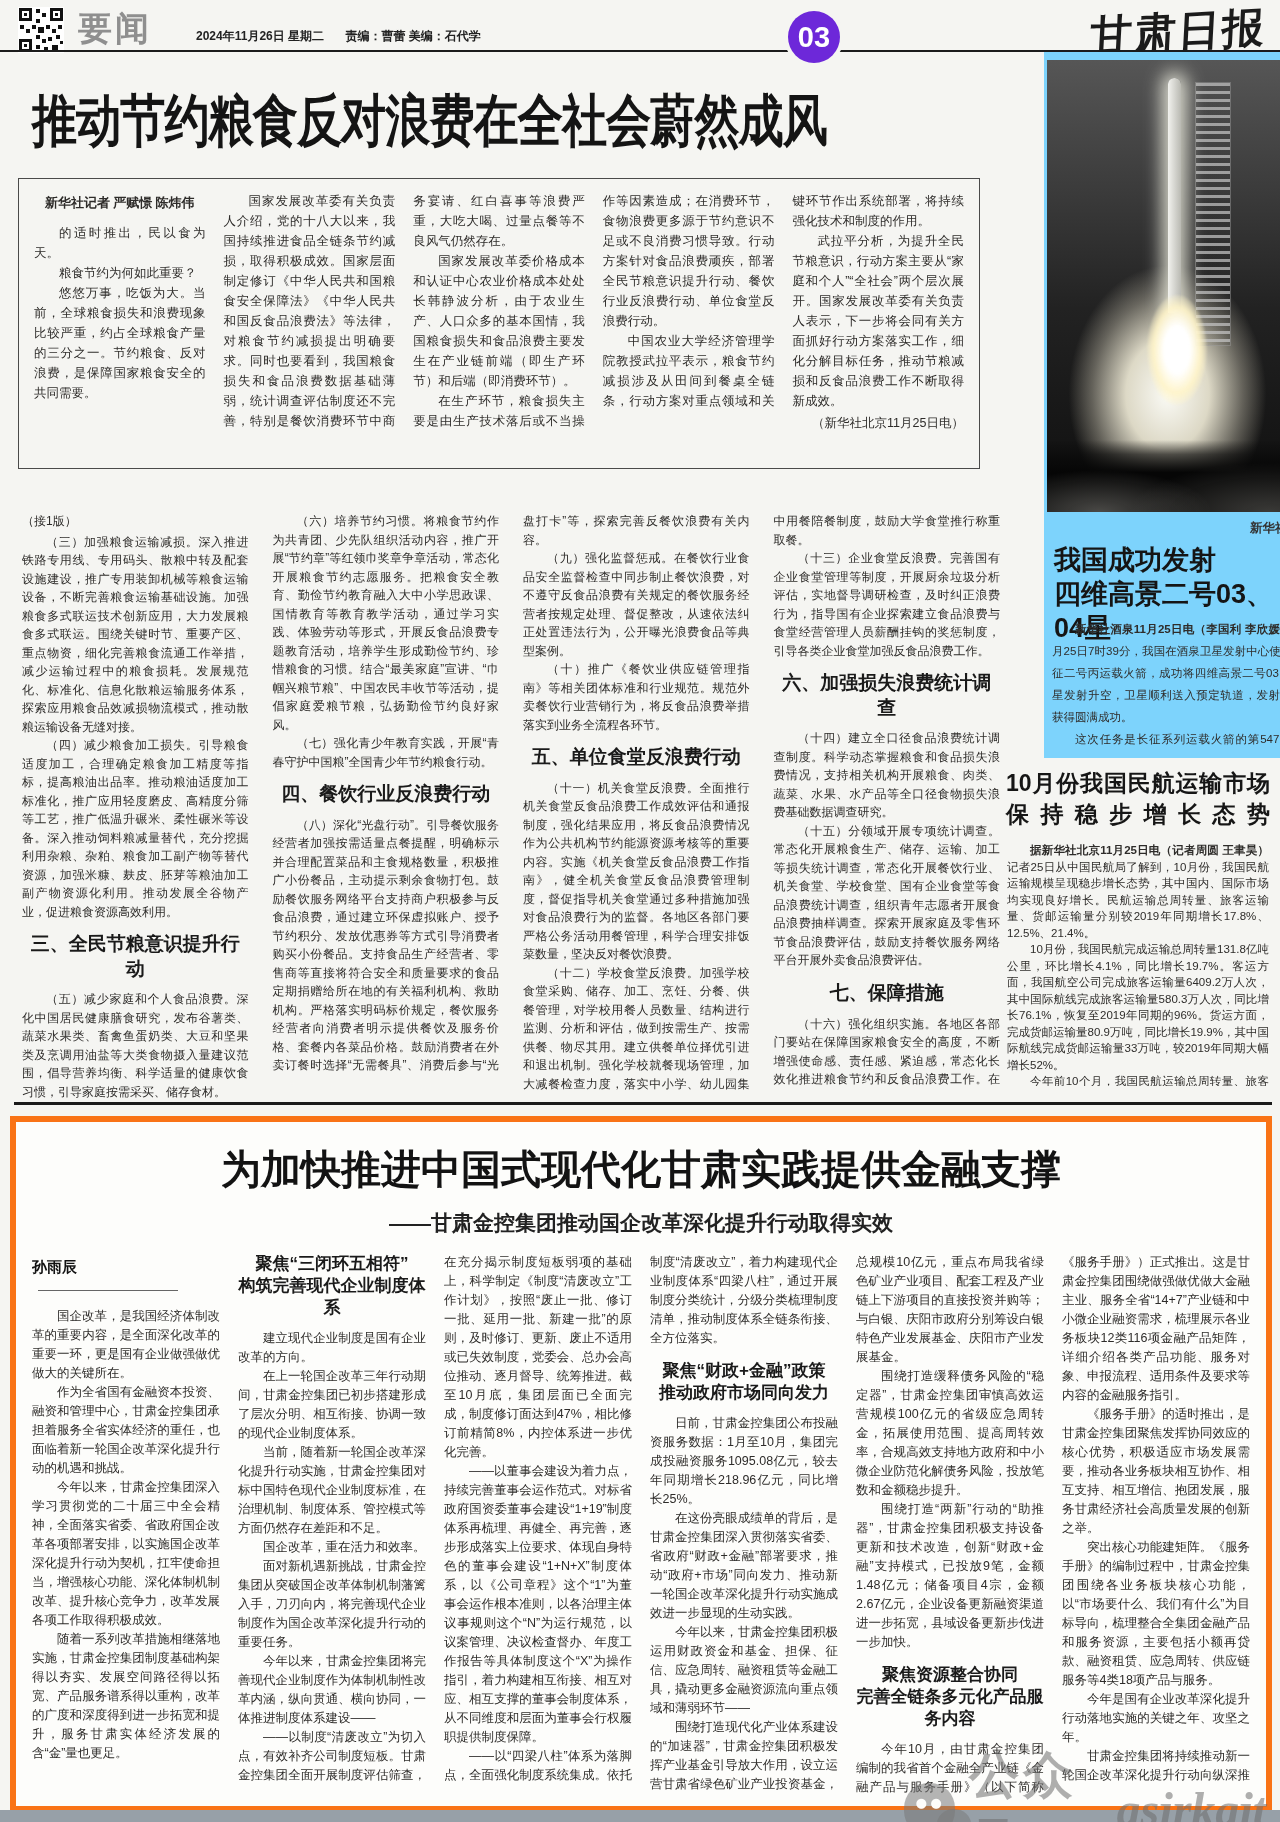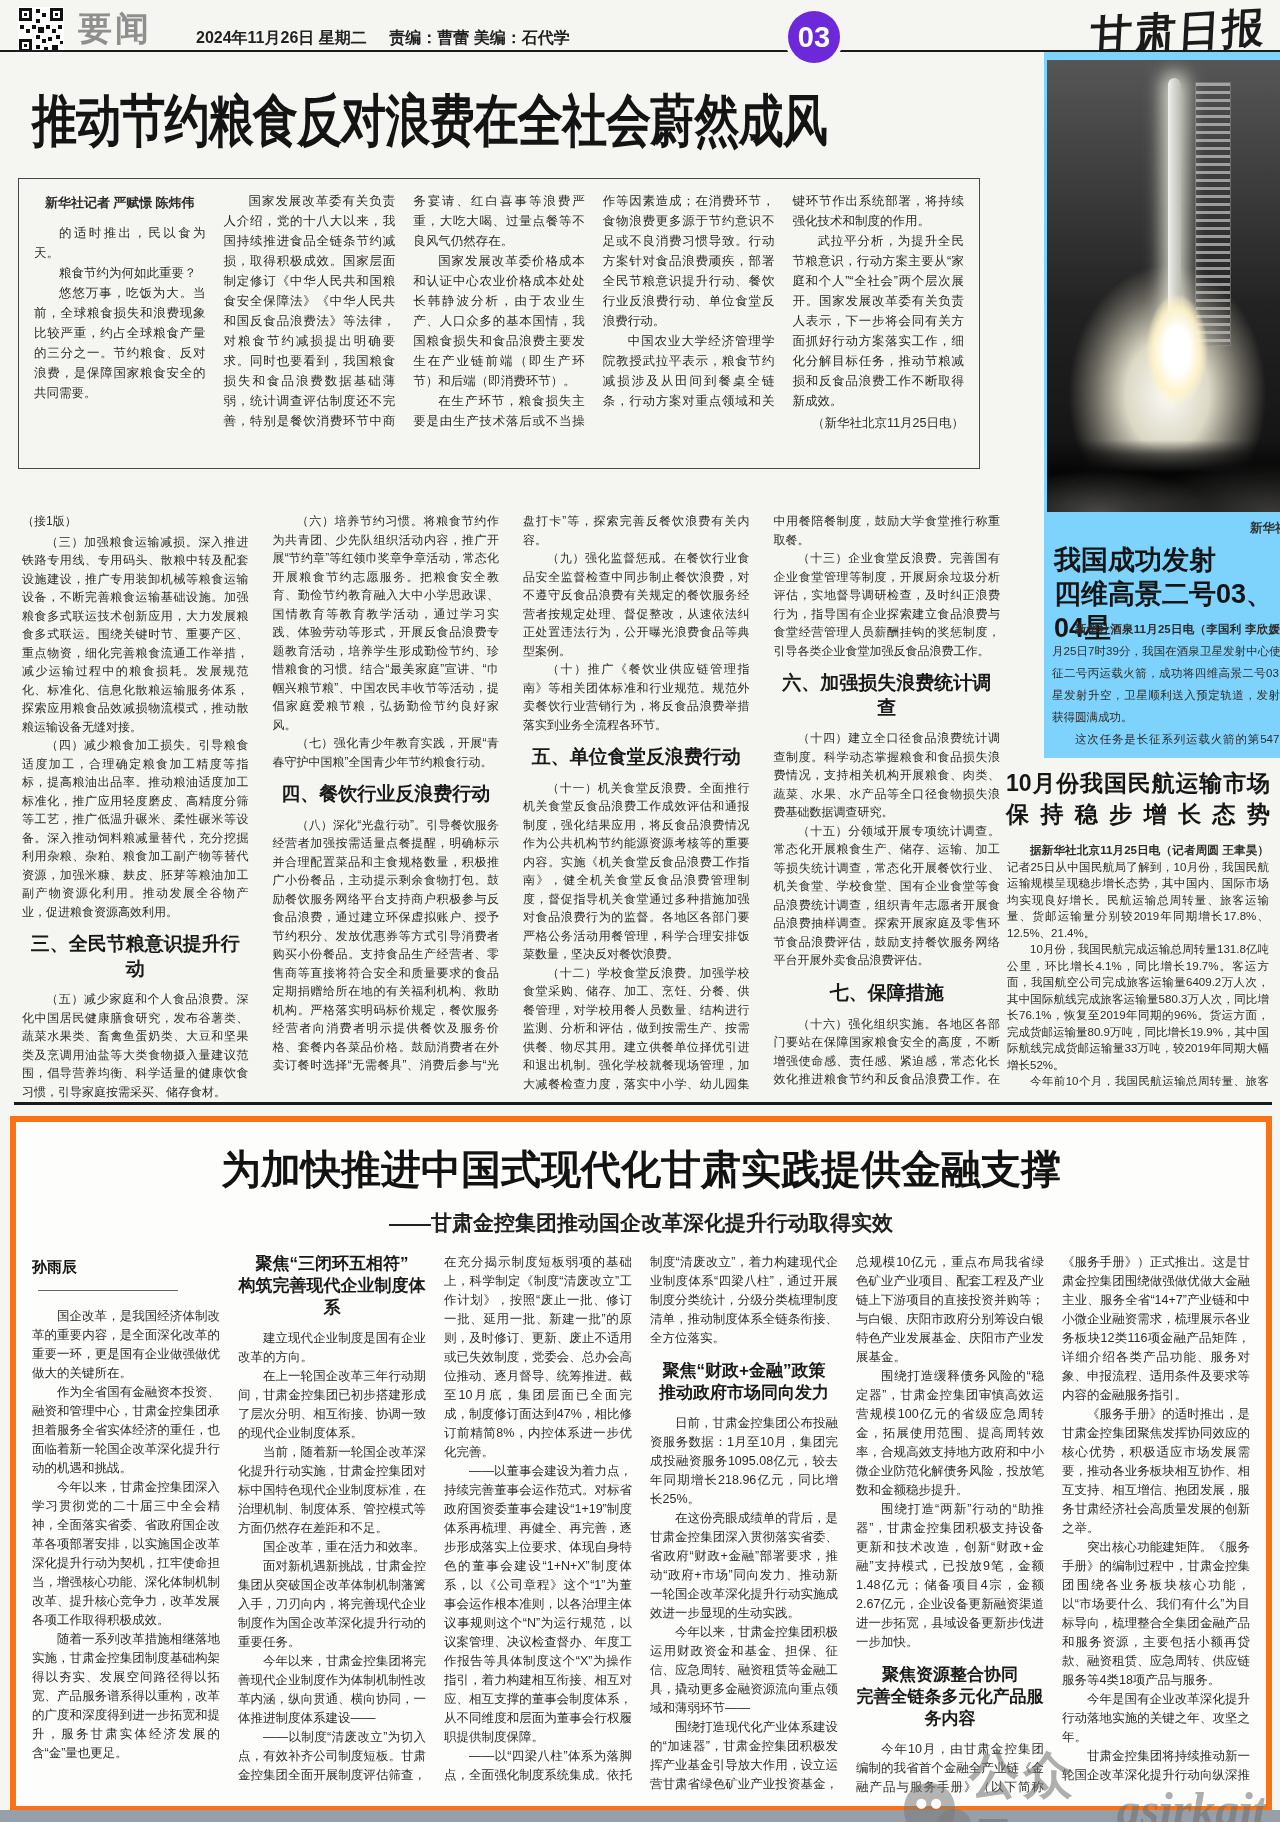--- a/index.html
+++ b/index.html
@@ -11,21 +11,21 @@
   }
   .page{position:absolute;inset:0;}
 
   
   .topbar{position:absolute;left:0;top:0;width:1280px;height:58px;}
   .qr{position:absolute;left:18px;top:7px;width:46px;height:46px;}
   .section-label{
     position:absolute;left:78px;top:6px;
     font-size:34px;font-weight:800;letter-spacing:3px;color:#8f8f8f;
   }
-  .dateline{position:absolute;left:196px;top:28px;font-size:16px;font-weight:bold;color:#222;}
+  .dateline{position:absolute;left:196px;top:28px;font-size:12px;font-weight:bold;color:#222;}
   .dateline span{margin-right:18px;}
   .header-rule{position:absolute;left:0;top:50px;width:1280px;height:2px;background:#1c1c1c;}
   .pagenum{
     position:absolute;left:788px;top:11px;width:52px;height:52px;border-radius:50%;
     background:#6d28d9;color:#fff;font-size:29px;font-weight:800;
     display:flex;align-items:center;justify-content:center;
     box-shadow:0 0 0 4px #f5f5f2;z-index:3;
   }
   .masthead{
     position:absolute;right:14px;top:4px;

